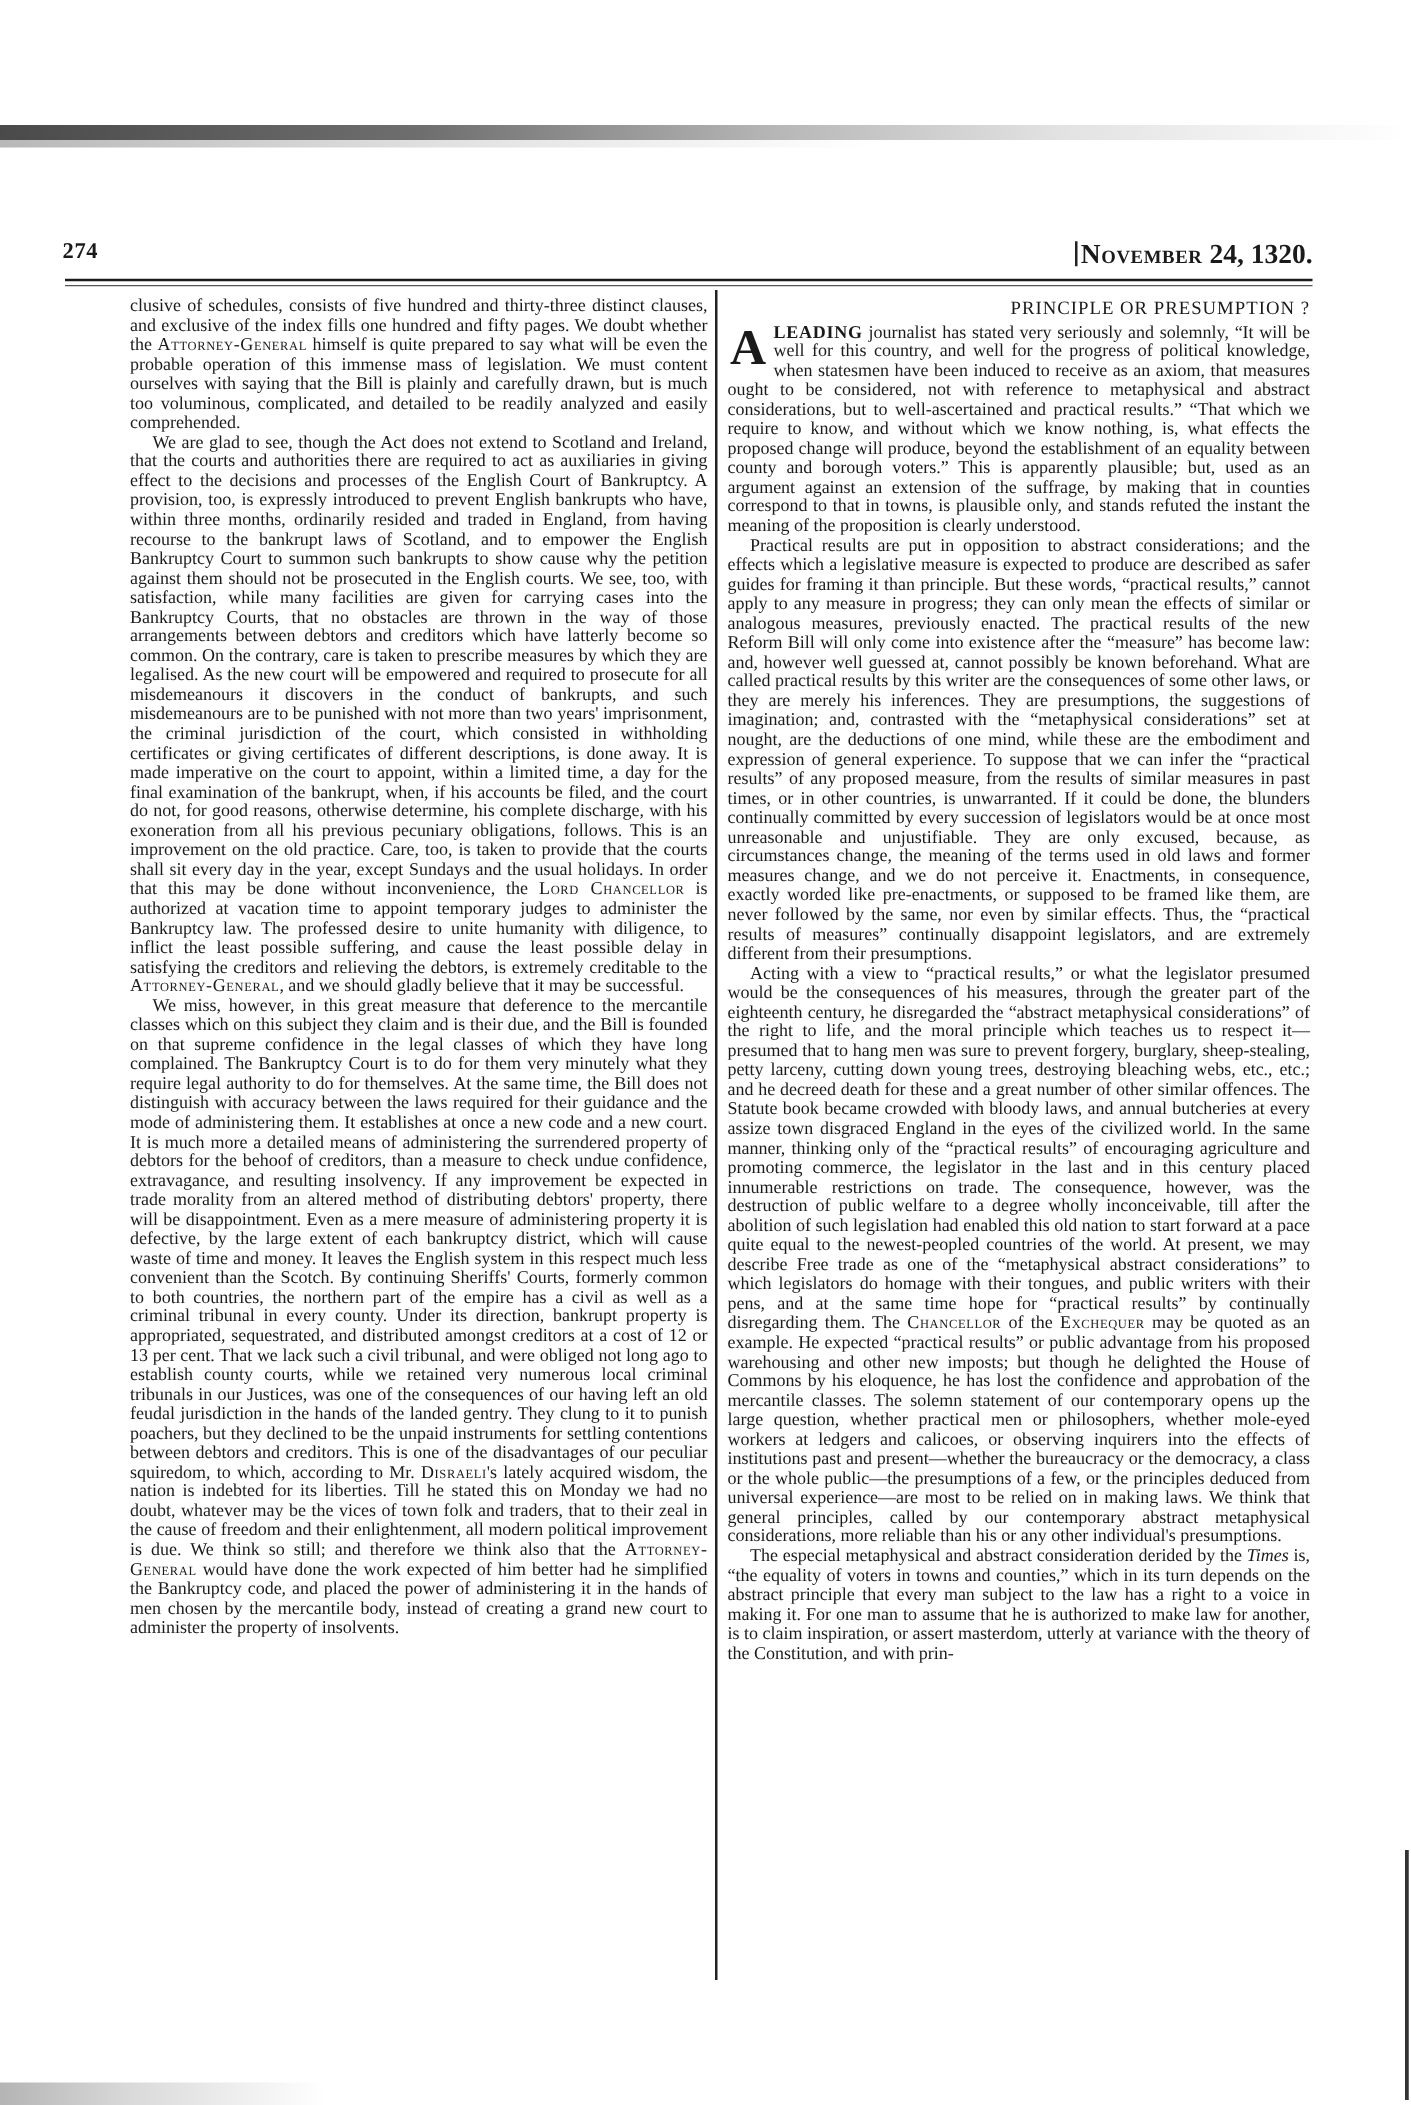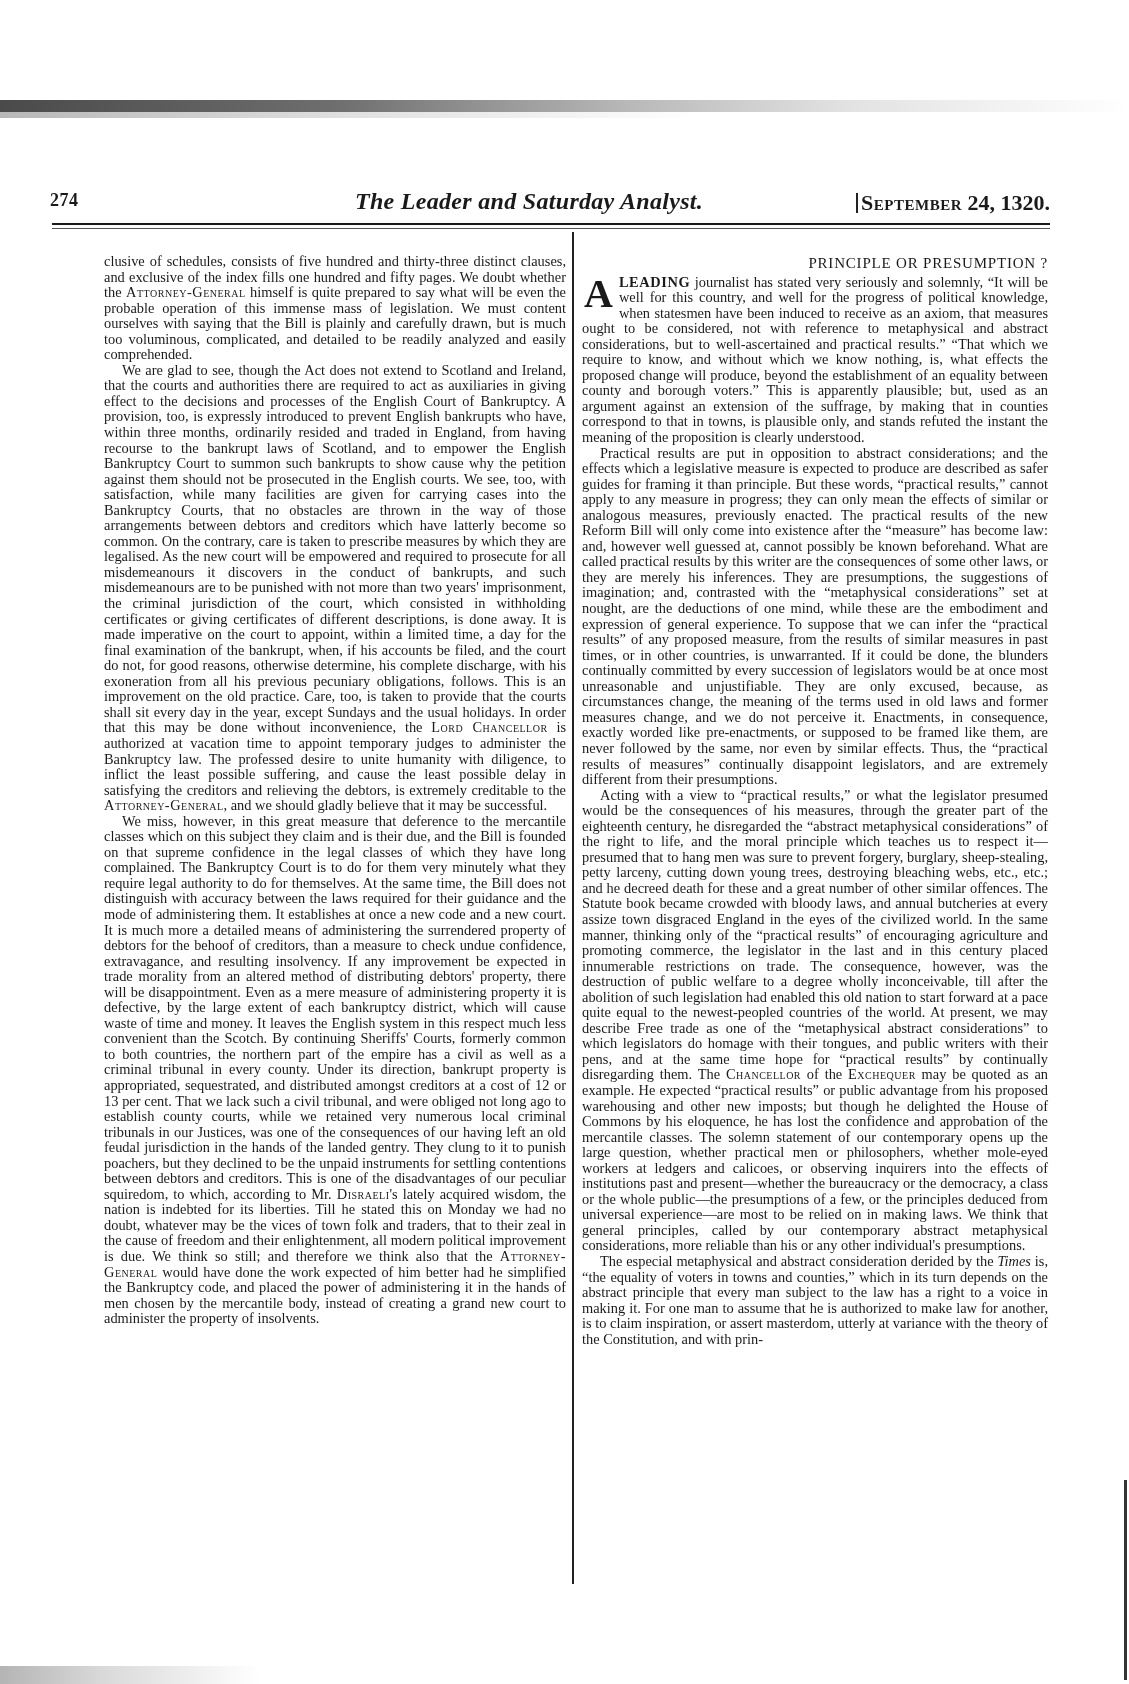--- a/index.html
+++ b/index.html
@@ -38,21 +38,21 @@
     position: absolute; right: 0; top: 0; font-family: "Liberation Serif", serif; font-weight: bold;
     font-size: 22px;
   }
   .issue-date .bar { display: inline-block; width: 2px; height: 20px; background: #222; vertical-align: -3px; margin-right: 3px; }
   .issue-date .sc { font-variant: small-caps; }
   .rule-thick { position: absolute; left: 52px; top: 223px; width: 998px; height: 2px; background: #1a1a1a; }
   .rule-thin { position: absolute; left: 52px; top: 228px; width: 998px; height: 1px; background: #555; }
   .col-divider { position: absolute; left: 572px; top: 232px; width: 2px; height: 1352px; background: #222; }
 
   .column {
-    position: absolute; top: 254px; font-family: "Liberation Serif", serif; font-size: 14.4px;
+    position: absolute; top: 238px; font-family: "Liberation Serif", serif; font-size: 14.4px;
     line-height: 15.55px; text-align: justify;
   }
   .col-left { left: 104px; width: 462px; }
   .col-right { left: 582px; width: 466px; }
   .column p { margin: 0; text-indent: 18px; }
   .column p.noindent { text-indent: 0; }
   .sc { font-variant: small-caps; letter-spacing: 0.5px; }
   .article-title {
     text-align: right; font-size: 15px; letter-spacing: 0.8px; margin: 2px 0 3px 0;
     font-family: "Liberation Serif", serif;
@@ -67,22 +67,21 @@
 </head>
 <body>
 
 <div class="top-scan"></div>
 <div class="top-scan2"></div>
 <div class="bottom-scan"></div>
 <div class="right-edge"></div>
 
 <header class="masthead">
   <span class="page-number">274</span>
-  <span class="journal-title">The Leader and Saturday Analyst.</span>
-  <span class="issue-date"><span class="bar"></span><span class="sc">September</span><span> 24, 1320.</span></span>
+  <span class="issue-date"><span class="bar"></span><span class="sc">November</span><span> 24, 1320.</span></span>
 </header>
 <div class="rule-thick"></div>
 <div class="rule-thin"></div>
 <div class="col-divider"></div>
 
 <section class="column col-left">
   <div>
       <p class="noindent">clusive of schedules, consists of five hundred and thirty-three distinct clauses, and exclusive of the index fills one hundred and fifty pages. We doubt whether the <span class="sc">Attorney-General</span> himself is quite prepared to say what will be even the probable operation of this immense mass of legislation. We must content ourselves with saying that the Bill is plainly and carefully drawn, but is much too voluminous, complicated, and detailed to be readily analyzed and easily comprehended.</p>
       <p>We are glad to see, though the Act does not extend to Scotland and Ireland, that the courts and authorities there are required to act as auxiliaries in giving effect to the decisions and processes of the English Court of Bankruptcy. A provision, too, is expressly introduced to prevent English bankrupts who have, within three months, ordinarily resided and traded in England, from having recourse to the bankrupt laws of Scotland, and to empower the English Bankruptcy Court to summon such bankrupts to show cause why the petition against them should not be prosecuted in the English courts. We see, too, with satisfaction, while many facilities are given for carrying cases into the Bankruptcy Courts, that no obstacles are thrown in the way of those arrangements between debtors and creditors which have latterly become so common. On the contrary, care is taken to prescribe measures by which they are legalised. As the new court will be empowered and required to prosecute for all misdemeanours it discovers in the conduct of bankrupts, and such misdemeanours are to be punished with not more than two years' imprisonment, the criminal jurisdiction of the court, which consisted in withholding certificates or giving certificates of different descriptions, is done away. It is made imperative on the court to appoint, within a limited time, a day for the final examination of the bankrupt, when, if his accounts be filed, and the court do not, for good reasons, otherwise determine, his complete discharge, with his exoneration from all his previous pecuniary obligations, follows. This is an improvement on the old practice. Care, too, is taken to provide that the courts shall sit every day in the year, except Sundays and the usual holidays. In order that this may be done without inconvenience, the <span class="sc">Lord Chancellor</span> is authorized at vacation time to appoint temporary judges to administer the Bankruptcy law. The professed desire to unite humanity with diligence, to inflict the least possible suffering, and cause the least possible delay in satisfying the creditors and relieving the debtors, is extremely creditable to the <span class="sc">Attorney-General</span>, and we should gladly believe that it may be successful.</p>
       <p>We miss, however, in this great measure that deference to the mercantile classes which on this subject they claim and is their due, and the Bill is founded on that supreme confidence in the legal classes of which they have long complained. The Bankruptcy Court is to do for them very minutely what they require legal authority to do for themselves. At the same time, the Bill does not distinguish with accuracy between the laws required for their guidance and the mode of administering them. It establishes at once a new code and a new court. It is much more a detailed means of administering the surrendered property of debtors for the behoof of creditors, than a measure to check undue confidence, extravagance, and resulting insolvency. If any improvement be expected in trade morality from an altered method of distributing debtors' property, there will be disappointment. Even as a mere measure of administering property it is defective, by the large extent of each bankruptcy district, which will cause waste of time and money. It leaves the English system in this respect much less convenient than the Scotch. By continuing Sheriffs' Courts, formerly common to both countries, the northern part of the empire has a civil as well as a criminal tribunal in every county. Under its direction, bankrupt property is appropriated, sequestrated, and distributed amongst creditors at a cost of 12 or 13 per cent. That we lack such a civil tribunal, and were obliged not long ago to establish county courts, while we retained very numerous local criminal tribunals in our Justices, was one of the consequences of our having left an old feudal jurisdiction in the hands of the landed gentry. They clung to it to punish poachers, but they declined to be the unpaid instruments for settling contentions between debtors and creditors. This is one of the disadvantages of our peculiar squiredom, to which, according to Mr. <span class="sc">Disraeli</span>'s lately acquired wisdom, the nation is indebted for its liberties. Till he stated this on Monday we had no doubt, whatever may be the vices of town folk and traders, that to their zeal in the cause of freedom and their enlightenment, all modern political improvement is due. We think so still; and therefore we think also that the <span class="sc">Attorney-General</span> would have done the work expected of him better had he simplified the Bankruptcy code, and placed the power of administering it in the hands of men chosen by the mercantile body, instead of creating a grand new court to administer the property of insolvents.</p>

